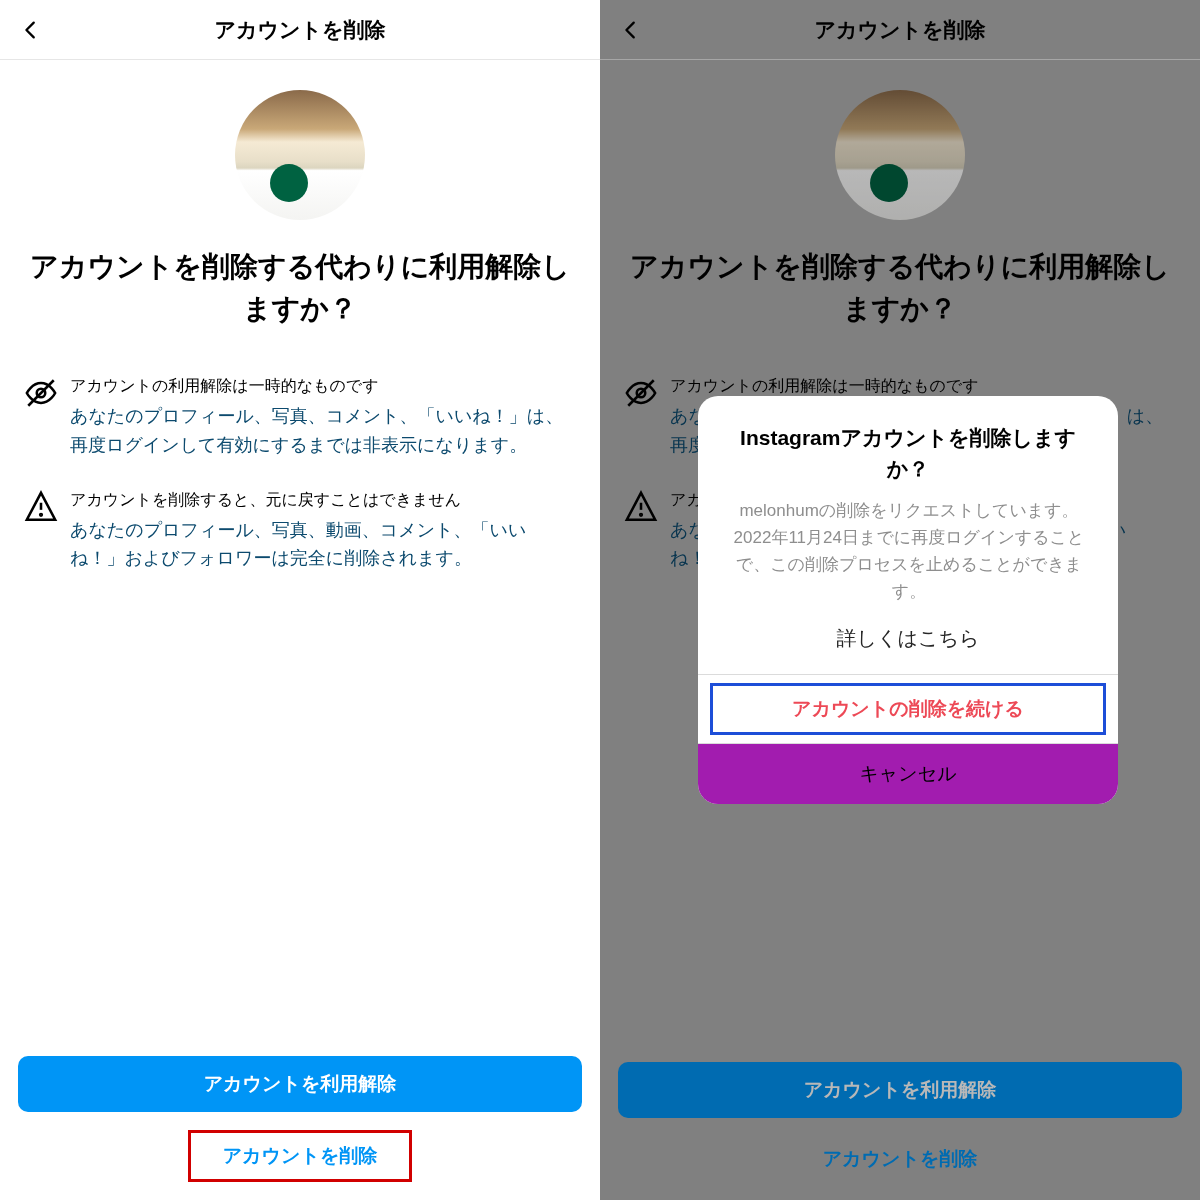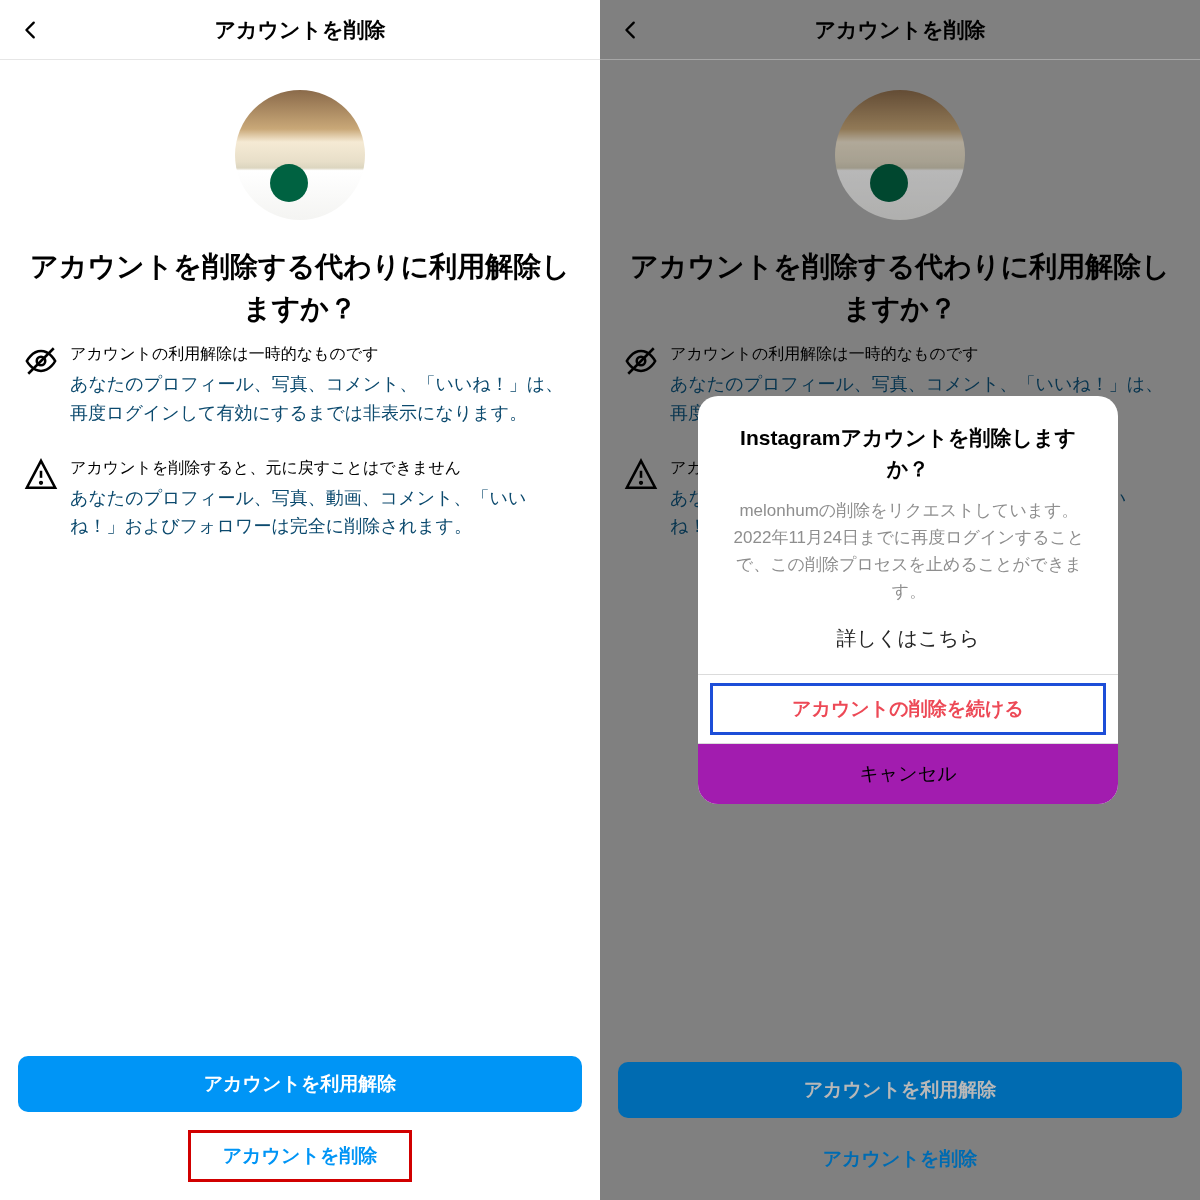--- a/index.html
+++ b/index.html
@@ -75,21 +75,21 @@
       left:35px; bottom:18px;
       width:38px; height:38px;
       border-radius:50%;
       background:#006241;
   }
   .headline {
     font-size: 28px;
     font-weight: 700;
     text-align: center;
     line-height: 1.5;
-    margin-bottom: 12px;
+    margin-bottom: 44px;
   }
   .info-row {
     display: flex;
     width: 100%;
     margin-bottom: 28px;
   }
   .info-icon {
     width: 46px;
     flex-shrink: 0;
     padding-top: 2px;

